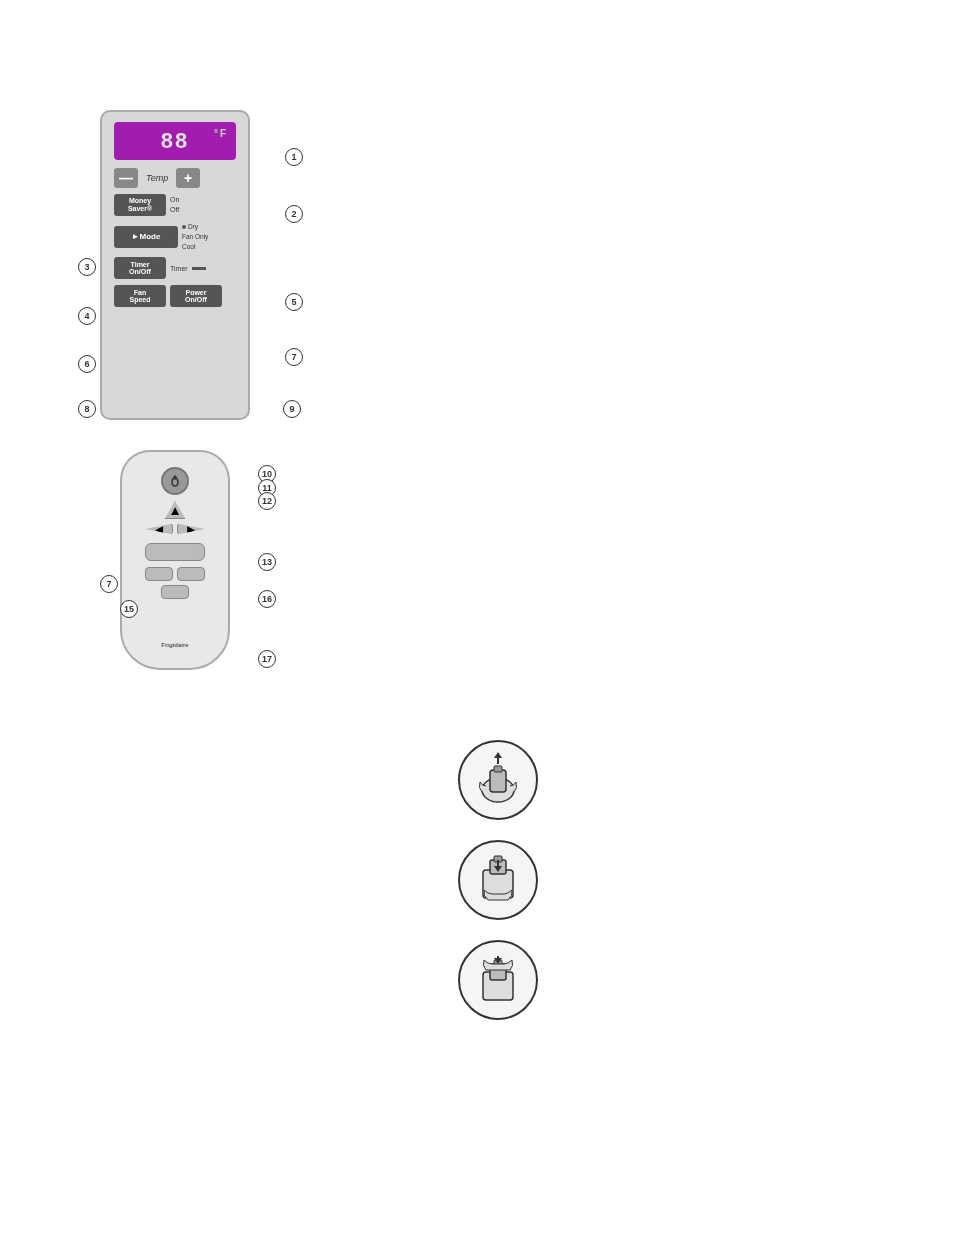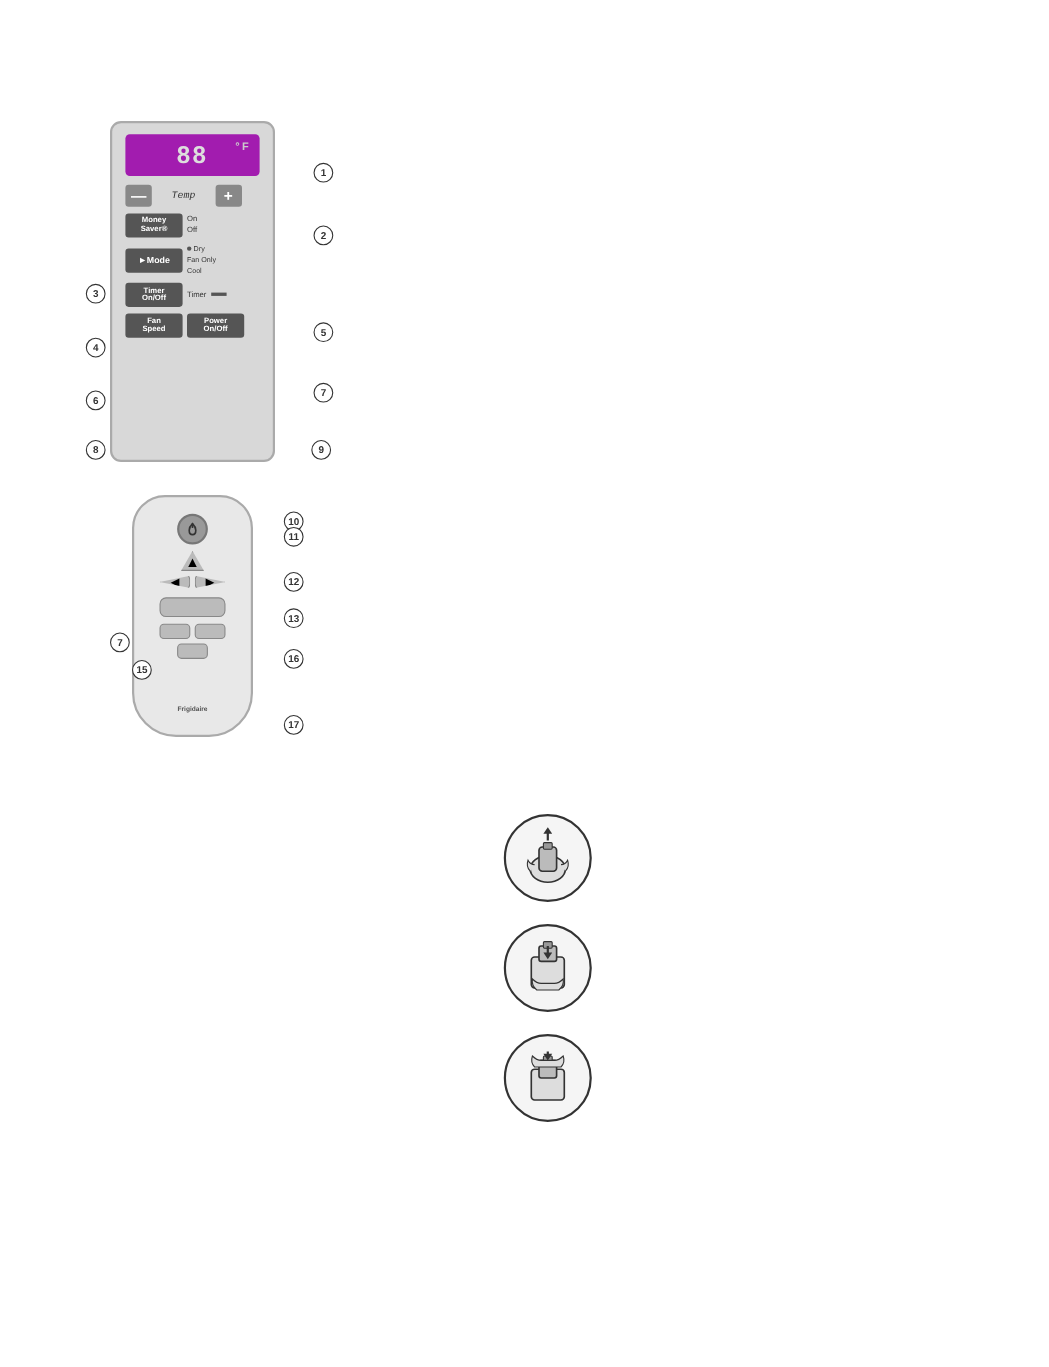--- a/index.html
+++ b/index.html
@@ -69,22 +69,21 @@
       display: flex;
       align-items: center;
       justify-content: center;
       font-weight: bold;
     }
 
     .temp-label {
       font-size: 9px;
       font-style: italic;
       color: #333;
-      margin: 0 14px;
-      font-family: Liberation Mono, monospace;
+      margin: 0 4px;
     }
 
     .money-saver-row {
       display: flex;
       align-items: center;
       gap: 4px;
     }
 
     .btn-money-saver {
       background: #555;
@@ -111,21 +110,21 @@
       display: flex;
       align-items: center;
       gap: 4px;
     }
 
     .btn-mode {
       background: #555;
       color: #fff;
       border: none;
       border-radius: 3px;
-      width: 52px;
+      width: 64px;
       height: 22px;
       font-size: 8px;
       cursor: pointer;
       font-weight: bold;
     }
 
     .mode-indicators {
       font-size: 6.5px;
       color: #333;
       line-height: 1.5;
@@ -419,21 +418,21 @@
     <div class="remote-small-btn-row">
       <button class="remote-small-btn"></button>
     </div>
   </div>
 
   <div class="remote-brand">Frigidaire</div>
 </div>
 
 <div class="callout-circle" style="left:258px; top:465px;">10</div>
 <div class="callout-circle" style="left:258px; top:479px;">11</div>
-<div class="callout-circle" style="left:258px; top:520px;">12</div>
+<div class="callout-circle" style="left:258px; top:492px;">12</div>
 <div class="callout-circle" style="left:258px; top:553px;">13</div>
 <div class="callout-circle" style="left:100px; top:575px;">7</div>
 <div class="callout-circle" style="left:120px; top:600px;">15</div>
 <div class="callout-circle" style="left:258px; top:590px;">16</div>
 <div class="callout-circle" style="left:258px; top:650px;">17</div>
 
 <div class="battery-circle" style="left:458px; top:740px;">
   <svg viewBox="0 0 60 60">
 
     <ellipse cx="30" cy="40" rx="16" ry="12" fill="#ddd" stroke="#333" stroke-width="1.5"></ellipse>

